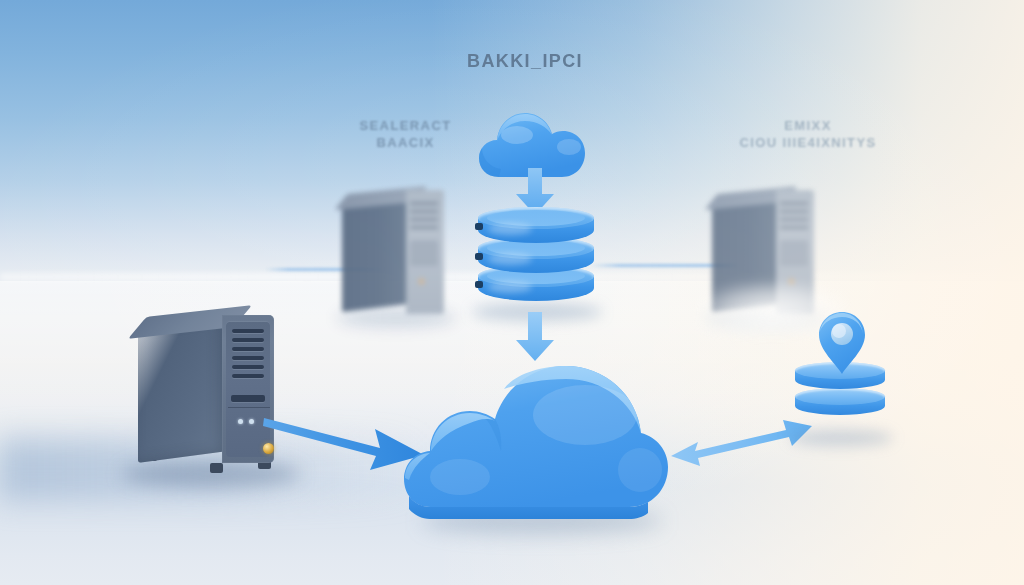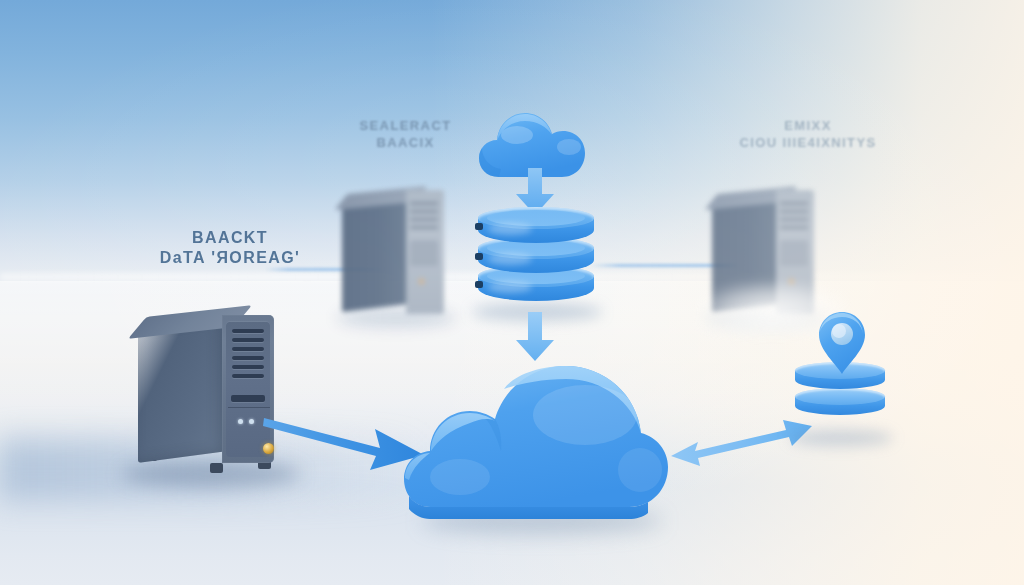--- a/index.html
+++ b/index.html
@@ -548,20 +548,19 @@
           <stop offset="100%" stop-color="#9ac9ee"></stop>
         </linearGradient>
       </defs>
       <path d="M25,2 C12,2 2,12 2,25 C2,40 19,54 25,64 C31,54 48,40 48,25 C48,12 38,2 25,2 Z" fill="url(#pinG)"></path>
       <path d="M25,3 C14,3 5,11 3,21 C7,12 15,7 25,7 C36,7 45,14 46,24 C45,12 36,3 25,3 Z" fill="#a7d5f8" opacity="0.75"></path>
       <ellipse cx="25" cy="24" rx="11" ry="11" fill="url(#pinHole)"></ellipse>
       <ellipse cx="22" cy="21" rx="7" ry="7" fill="#eef6fd" opacity="0.55"></ellipse>
     </svg>
   </div>
 
-  <div class="label" id="label-left">BAACKT
-DaTA 'ЯOREAG'</div>
+  <div class="label" id="label-center">BAKKI_IPCI</div>
   <div class="label" id="label-mid">SEALERACT
 BAACIX</div>
   <div class="label" id="label-right">EMIXX
 CIOU IIIE4IXNITYS</div>
 
 </div>
 
 </body></html>

